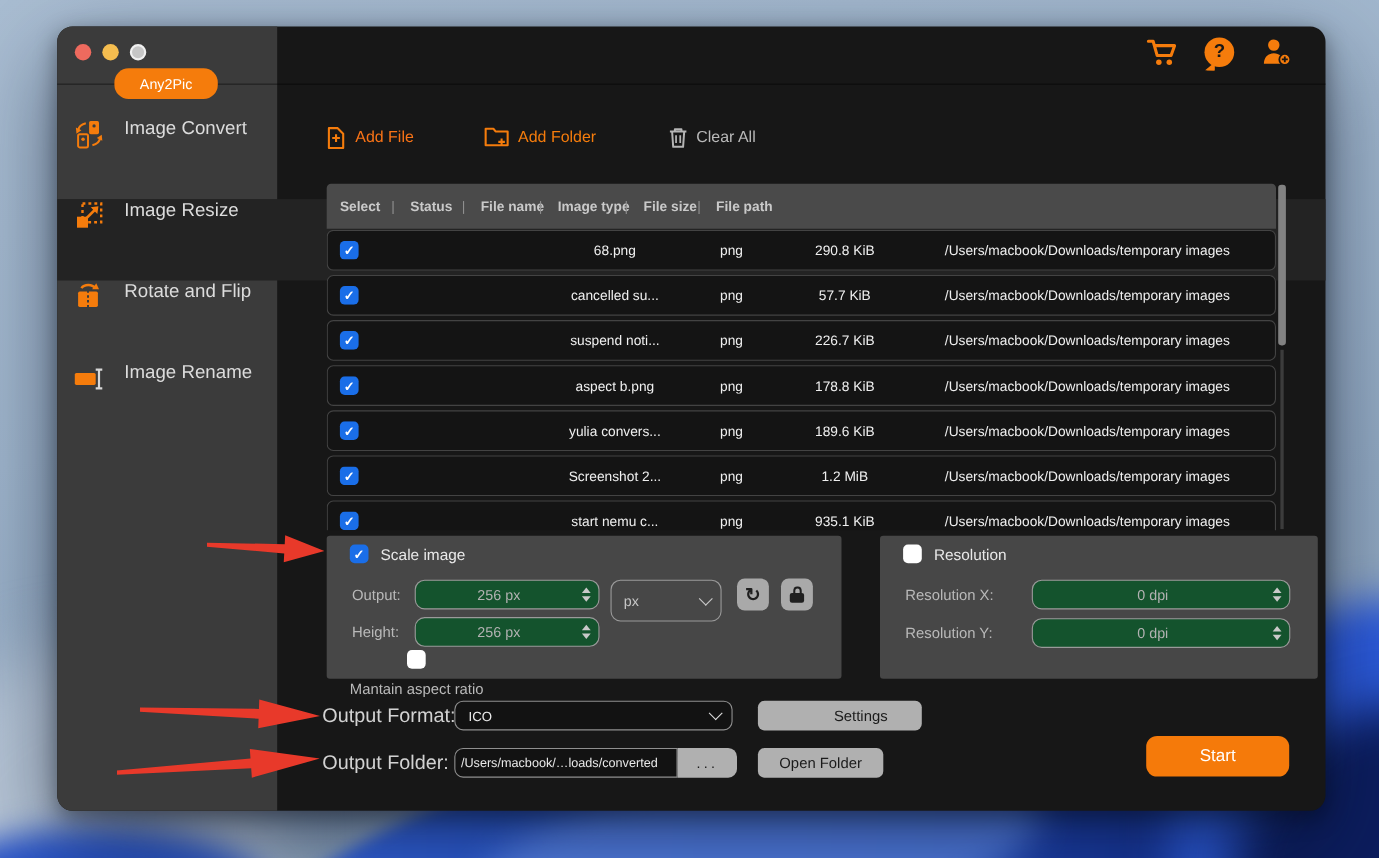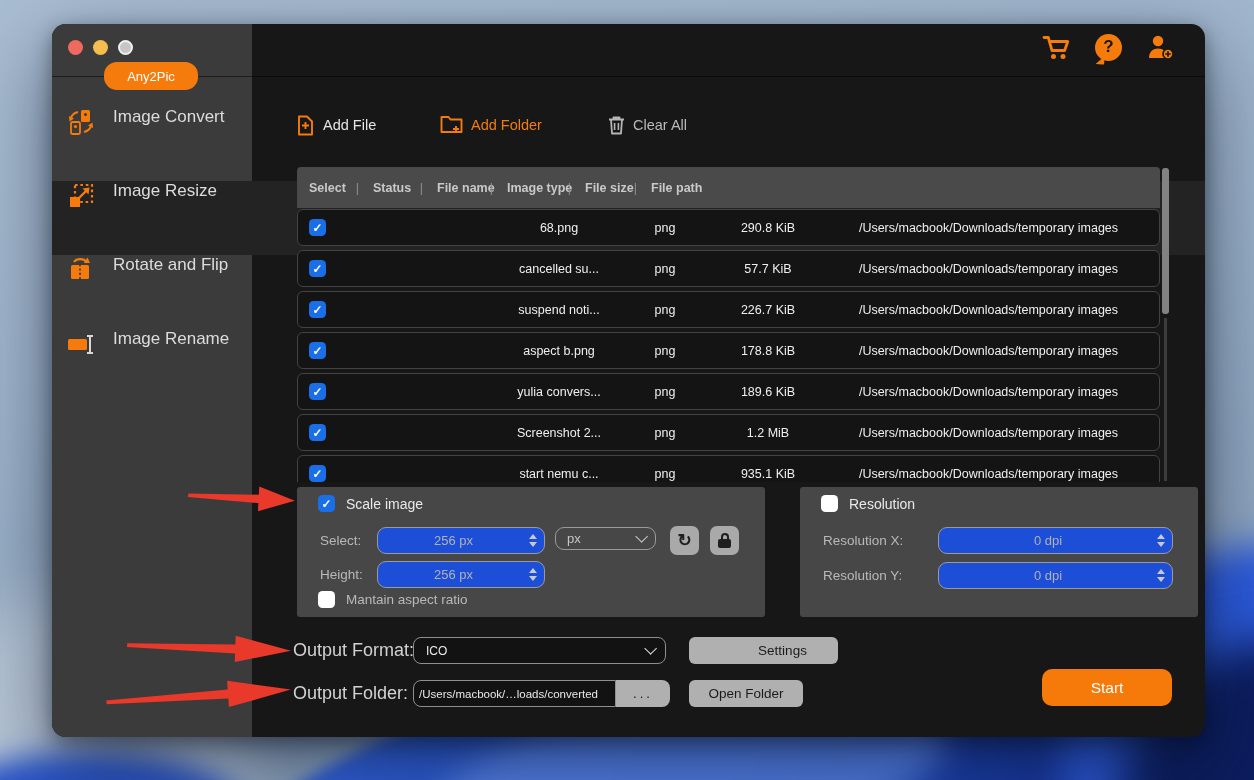--- a/index.html
+++ b/index.html
@@ -39,21 +39,21 @@
 
   
   .topbar-icons{position:absolute;top:9px;right:30px;display:flex;gap:23px;align-items:center;}
   .help{width:27px;height:27px;border-radius:50%;background:#f57c0c;position:relative;
       display:flex;align-items:center;justify-content:center;color:#171717;font-weight:bold;font-size:17px;}
   .help::after{content:"";position:absolute;left:1px;bottom:-4px;width:9px;height:9px;background:#f57c0c;
       clip-path:polygon(0 100%,85% 0,100% 85%);transform:rotate(10deg);}
 
   
   .tool{position:absolute;top:86px;height:30px;display:flex;align-items:center;gap:8px;font-size:14.5px;}
-  .tool.addfile{left:44px;color:#e5e5e5;}
+  .tool.addfile{left:44px;color:#f97316;}
   .tool.addfolder{left:188px;color:#f57c0c;}
   .tool.clearall{left:356px;color:#b9b9b9;}
 
   
   .table{position:absolute;left:45px;top:143px;width:863px;}
   .thead{height:41px;background:#4a4a4a;border-radius:4px 4px 0 0;display:flex;align-items:center;
       color:#c9c9c9;font-weight:bold;font-size:12.5px;}
   .th{position:relative;padding-left:12px;box-sizing:border-box;white-space:nowrap;}
   .th::after{content:"|";position:absolute;right:2px;top:50%;transform:translateY(-50%);
       color:#8f8f8f;font-weight:normal;}
@@ -76,27 +76,27 @@
   
   .panel{position:absolute;top:463px;height:130px;background:#474747;border-radius:3px;
       color:#b9b9b9;font-size:13.5px;}
   .panel.scale{left:45px;width:468px;}
   .panel.res{left:548px;width:398px;}
   .prow{position:absolute;display:flex;align-items:center;gap:11px;}
   .check{width:17px;height:17px;border-radius:4.5px;background:#fff;display:flex;align-items:center;justify-content:center;flex:0 0 17px;}
   .check.checked{background:#1a6ee8;}
   .check.checked::after{content:"✓";color:#fff;font-size:12px;font-weight:bold;}
   .ptitle{color:#e9e9e9;font-size:14px;}
-  .spin{position:absolute;height:27px;border:1px solid #9a9a9a;border-radius:9px;background:#1d4ed8;
+  .spin{position:absolute;height:27px;border:1px solid #9a9a9a;border-radius:9px;background:#14532d;
       display:flex;align-items:center;box-sizing:border-box;}
   .spin-val{flex:1;text-align:center;color:#b2b2b2;font-size:13px;}
   .spin-btns{display:flex;flex-direction:column;gap:3px;padding-right:7px;}
   .tri-up{width:0;height:0;border-left:4.5px solid transparent;border-right:4.5px solid transparent;border-bottom:5.5px solid #c9c9c9;}
   .tri-down{width:0;height:0;border-left:4.5px solid transparent;border-right:4.5px solid transparent;border-top:5.5px solid #c9c9c9;}
-  .pill{position:absolute;height:23px;border:1px solid #9a9a9a;border-radius:9px;box-sizing:border-box;
+  .pill{position:absolute;height:38px;border:1px solid #9a9a9a;border-radius:9px;box-sizing:border-box;
       display:flex;align-items:center;justify-content:space-between;padding:0 11px;color:#c6c6c6;font-size:13px;}
   .chev{width:8px;height:8px;border-right:1.8px solid #c9c9c9;border-bottom:1.8px solid #c9c9c9;
       transform:rotate(45deg) translateY(-3px);}
   .sqbtn{position:absolute;width:29px;height:29px;background:#a9a9a9;border-radius:7px;
       display:flex;align-items:center;justify-content:center;}
   .swap-glyph{font-size:17px;font-weight:bold;color:#1f1f1f;line-height:1;}
   .padlock{position:relative;width:13px;height:15px;}
   .padlock .shackle{position:absolute;top:0;left:2.5px;width:8px;height:7px;border:2px solid #1f1f1f;
       border-bottom:none;border-radius:5px 5px 0 0;box-sizing:border-box;}
   .padlock .bodyp{position:absolute;bottom:0;left:0;width:13px;height:9px;background:#1f1f1f;border-radius:2px;}
@@ -325,21 +325,21 @@
       <div class="scroll-thumb"></div>
       <div class="scroll-rest"></div>
     </div>
 
     <div class="panel scale">
       <div class="prow" style="left:21px;top:8px;">
         <div class="check checked"></div>
         <span class="ptitle">Scale image</span>
       </div>
       <div class="prow" style="left:23px;top:40px;height:27px;">
-        <span>Select:</span>
+        <span>Output:</span>
       </div>
       <div class="spin" style="left:80px;top:40px;width:168px;">
         <span class="spin-val">256 px</span>
         <span class="spin-btns">
           <span class="tri-up"></span>
           <span class="tri-down"></span>
         </span>
       </div>
       <div class="pill" style="left:258px;top:40px;width:101px;">
         <span>px</span>
@@ -357,21 +357,21 @@
       <div class="prow" style="left:23px;top:74px;height:27px;">
         <span>Height:</span>
       </div>
       <div class="spin" style="left:80px;top:74px;width:168px;">
         <span class="spin-val">256 px</span>
         <span class="spin-btns">
           <span class="tri-up"></span>
           <span class="tri-down"></span>
         </span>
       </div>
-      <div class="prow" style="left:21px;top:104px;">
+      <div class="prow" style="left:21px;top:104px;flex-direction:column;">
         <div class="check"></div>
         <span>Mantain aspect ratio</span>
       </div>
     </div>
 
     <div class="panel res">
       <div class="prow" style="left:21px;top:8px;">
         <div class="check"></div>
         <span class="ptitle">Resolution</span>
       </div>

